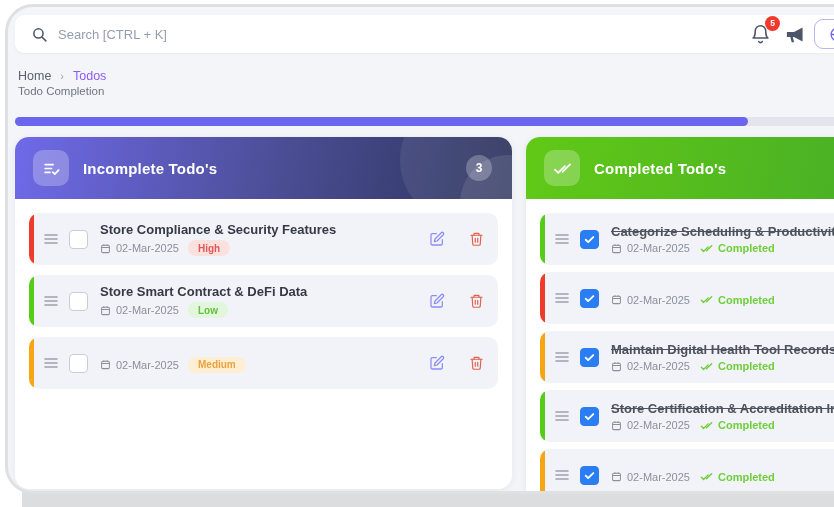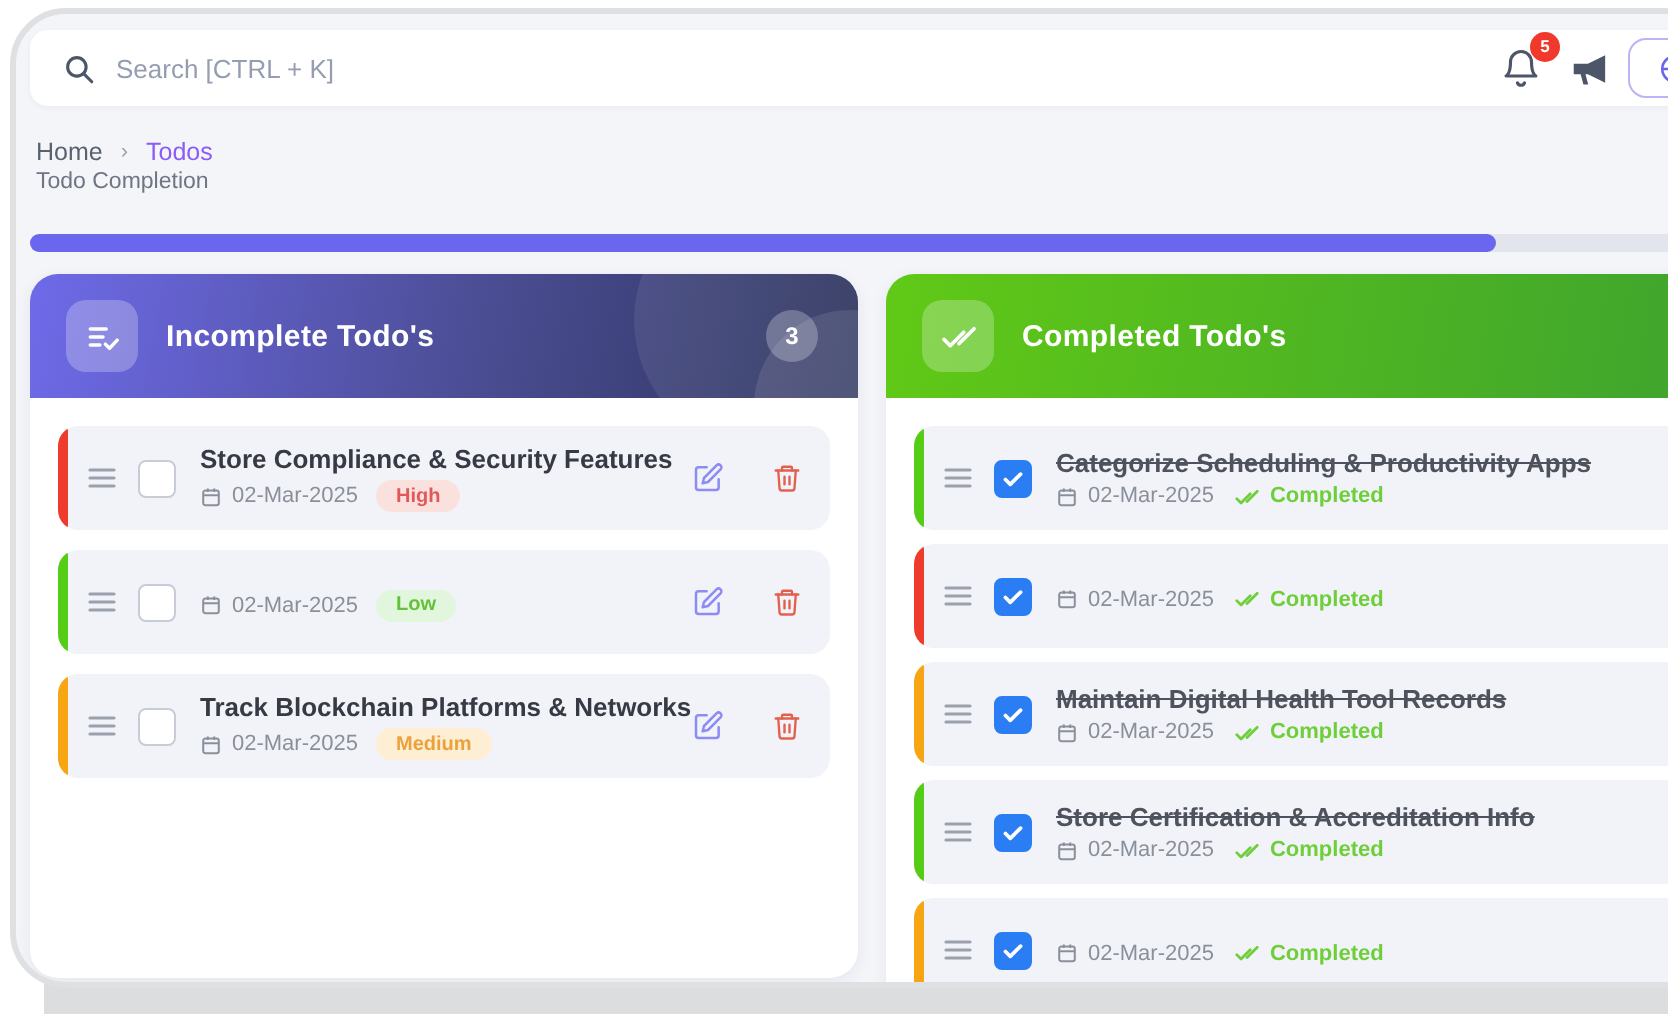--- a/index.html
+++ b/index.html
@@ -33,21 +33,21 @@
     display:flex; align-items:center; }
   .breadcrumb .sep { color:#9aa0ab; margin:0 9px; font-size:11px; }
   .breadcrumb .current { color:#8b5cf6; font-weight:normal; }
   .prog-label { position:absolute; left:10px; top:78px; font-size:11.5px; color:#6f7582; }
   .prog-track { position:absolute; left:7px; top:110px; width:990px; height:9px; border-radius:5px;
     background:#e3e5ed; }
   .prog-fill { height:100%; border-radius:5px; background:var(--primary,#6a67ee); }
 
   
   .cards { position:absolute; left:7px; top:130px; display:flex; gap:14px; align-items:flex-start; }
-  .card { width:414px; background:#fff; border-radius:14px; overflow:hidden;
+  .card { width:497px; background:#fff; border-radius:14px; overflow:hidden;
     box-shadow:0 2px 8px rgba(30,40,90,.07); }
   .card-incomplete { height:352px; }
   .card-completed { height:430px; }
   .card-head { position:relative; height:62px; display:flex; align-items:center; padding:0 18px; overflow:hidden; }
   .head-purple { background:linear-gradient(100deg, var(--header-purple-start,#6f6ae9) 0%, #4a4d92 55%, var(--header-purple-end,#2c335c) 100%); }
   .head-green  { background:linear-gradient(100deg, var(--header-green-start,#61c916) 0%, var(--header-green-end,#3ea42e) 100%); }
   .head-purple .circ1 { position:absolute; right:-18px; top:-42px; width:130px; height:130px; border-radius:50%;
     background:rgba(255,255,255,.08); }
   .head-purple .circ2 { position:absolute; right:-44px; bottom:-52px; width:96px; height:96px; border-radius:50%;
     background:rgba(255,255,255,.10); }
@@ -195,20 +195,21 @@
     <span class="accent" style="background: rgb(85, 204, 22);"></span>
     <span class="drag">
       <svg width="14" height="12" viewBox="0 0 14 12" stroke="currentColor" stroke-width="1.6" stroke-linecap="round">
                 <line x1="1" y1="2" x2="13" y2="2"></line>
                 <line x1="1" y1="6" x2="13" y2="6"></line>
                 <line x1="1" y1="10" x2="13" y2="10"></line>
               </svg>
     </span>
     <span class="cbx"></span>
     <div class="meta">
+      <div class="t">Store Smart Contract &amp; DeFi Data</div>
       <div class="sub">
         <span class="cal">
           <svg width="11" height="11" viewBox="0 0 24 24" fill="none" stroke="currentColor" stroke-width="2.2">
                     <rect x="3.5" y="5" width="17" height="16" rx="2.5"></rect>
                     <line x1="3.5" y1="10" x2="20.5" y2="10"></line>
                     <line x1="8.5" y1="2.6" x2="8.5" y2="6.5"></line>
                     <line x1="15.5" y1="2.6" x2="15.5" y2="6.5"></line>
                   </svg>
         </span>
         <span class="date">02-Mar-2025</span>
@@ -238,21 +239,20 @@
     <span class="accent" style="background: rgb(247, 165, 18);"></span>
     <span class="drag">
       <svg width="14" height="12" viewBox="0 0 14 12" stroke="currentColor" stroke-width="1.6" stroke-linecap="round">
                 <line x1="1" y1="2" x2="13" y2="2"></line>
                 <line x1="1" y1="6" x2="13" y2="6"></line>
                 <line x1="1" y1="10" x2="13" y2="10"></line>
               </svg>
     </span>
     <span class="cbx"></span>
     <div class="meta">
-      <div class="t">Track Blockchain Platforms &amp; Networks</div>
       <div class="sub">
         <span class="cal">
           <svg width="11" height="11" viewBox="0 0 24 24" fill="none" stroke="currentColor" stroke-width="2.2">
                     <rect x="3.5" y="5" width="17" height="16" rx="2.5"></rect>
                     <line x1="3.5" y1="10" x2="20.5" y2="10"></line>
                     <line x1="8.5" y1="2.6" x2="8.5" y2="6.5"></line>
                     <line x1="15.5" y1="2.6" x2="15.5" y2="6.5"></line>
                   </svg>
         </span>
         <span class="date">02-Mar-2025</span>

